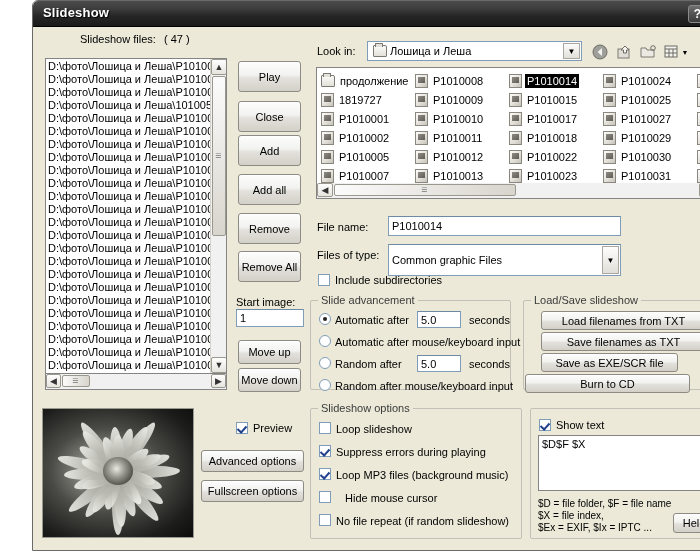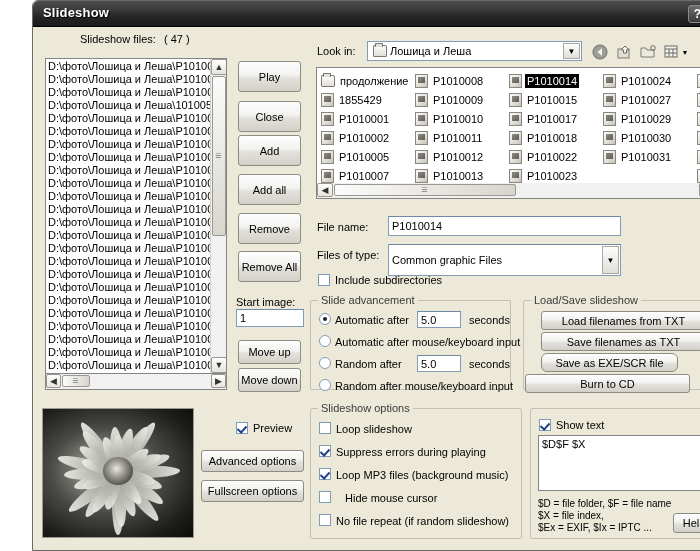--- a/index.html
+++ b/index.html
@@ -327,21 +327,21 @@
   </div>
 
   <div id="filegrid">
       <div class="fg-col" style="left: 4px;">
         <div class="fg-item">
           <span class="foldericon"></span>
           <span class="fg-name">продолжение</span>
         </div>
         <div class="fg-item">
           <span class="fileicon"></span>
-          <span class="fg-name">1855429</span>
+          <span class="fg-name">1819727</span>
         </div>
         <div class="fg-item">
           <span class="fileicon"></span>
           <span class="fg-name">P1010001</span>
         </div>
         <div class="fg-item">
           <span class="fileicon"></span>
           <span class="fg-name">P1010002</span>
         </div>
         <div class="fg-item">
@@ -402,20 +402,24 @@
         </div>
         <div class="fg-item">
           <span class="fileicon"></span>
           <span class="fg-name">P1010023</span>
         </div>
       </div>
       <div class="fg-col" style="left: 286px;">
         <div class="fg-item">
           <span class="fileicon"></span>
           <span class="fg-name">P1010024</span>
+        </div>
+        <div class="fg-item">
+          <span class="fileicon"></span>
+          <span class="fg-name">P1010025</span>
         </div>
         <div class="fg-item">
           <span class="fileicon"></span>
           <span class="fg-name">P1010027</span>
         </div>
         <div class="fg-item">
           <span class="fileicon"></span>
           <span class="fg-name">P1010029</span>
         </div>
         <div class="fg-item">
@@ -490,21 +494,21 @@
         <div class="rb" style="left: 8px; top: 78px;"></div>
         <span class="cblabel" style="left: 24px; top: 79px;">Random   after mouse/keyboard input</span>
       </div>
   </div>
 
   <div class="grp" style="left:490px; top:299px; width:199px; height:90px;">
     <span class="grp-title">Load/Save slideshow</span>
     <div id="loadsave-buttons">
         <div class="btn" style="left: 17px; top: 10px; width: 165px; height: 19px;">Load filenames from TXT</div>
         <div class="btn" style="left: 17px; top: 31px; width: 165px; height: 19px;">Save filenames as TXT</div>
-        <div class="btn" style="left: 17px; top: 52px; width: 137px; height: 19px; border-radius: 6px;">Save as  EXE/SCR file</div>
+        <div class="btn" style="left: 17px; top: 52px; width: 137px; height: 19px;">Save as  EXE/SCR file</div>
         <div class="btn" style="left: 1px; top: 73px; width: 165px; height: 19px; text-align: right;">Burn to CD</div>
       </div>
   </div>
 
   <div class="grp" style="left:277px; top:407px; width:212px; height:131px;">
     <span class="grp-title">Slideshow options</span>
     <div id="ss-options">
         <div class="cb" style="left: 8px; top: 13px;"></div>
         <span class="cblabel" style="left: 25px; top: 14px;">Loop slideshow</span>
         <div class="cb checked" style="left: 8px; top: 36px;"></div>

